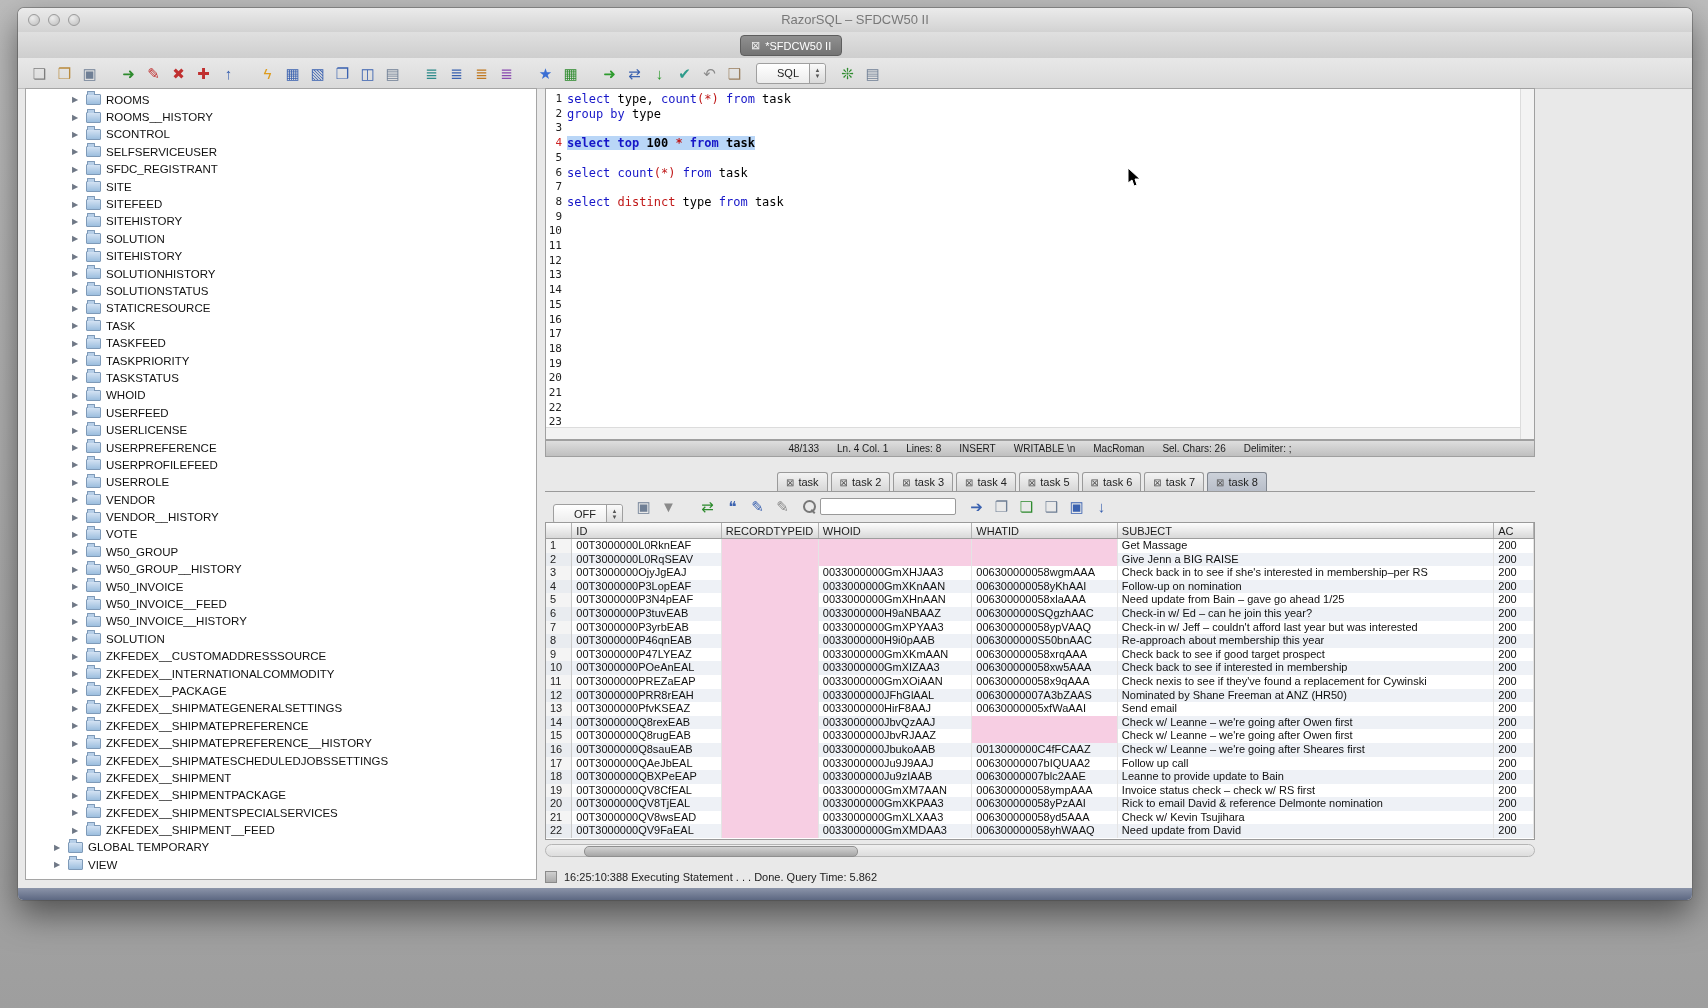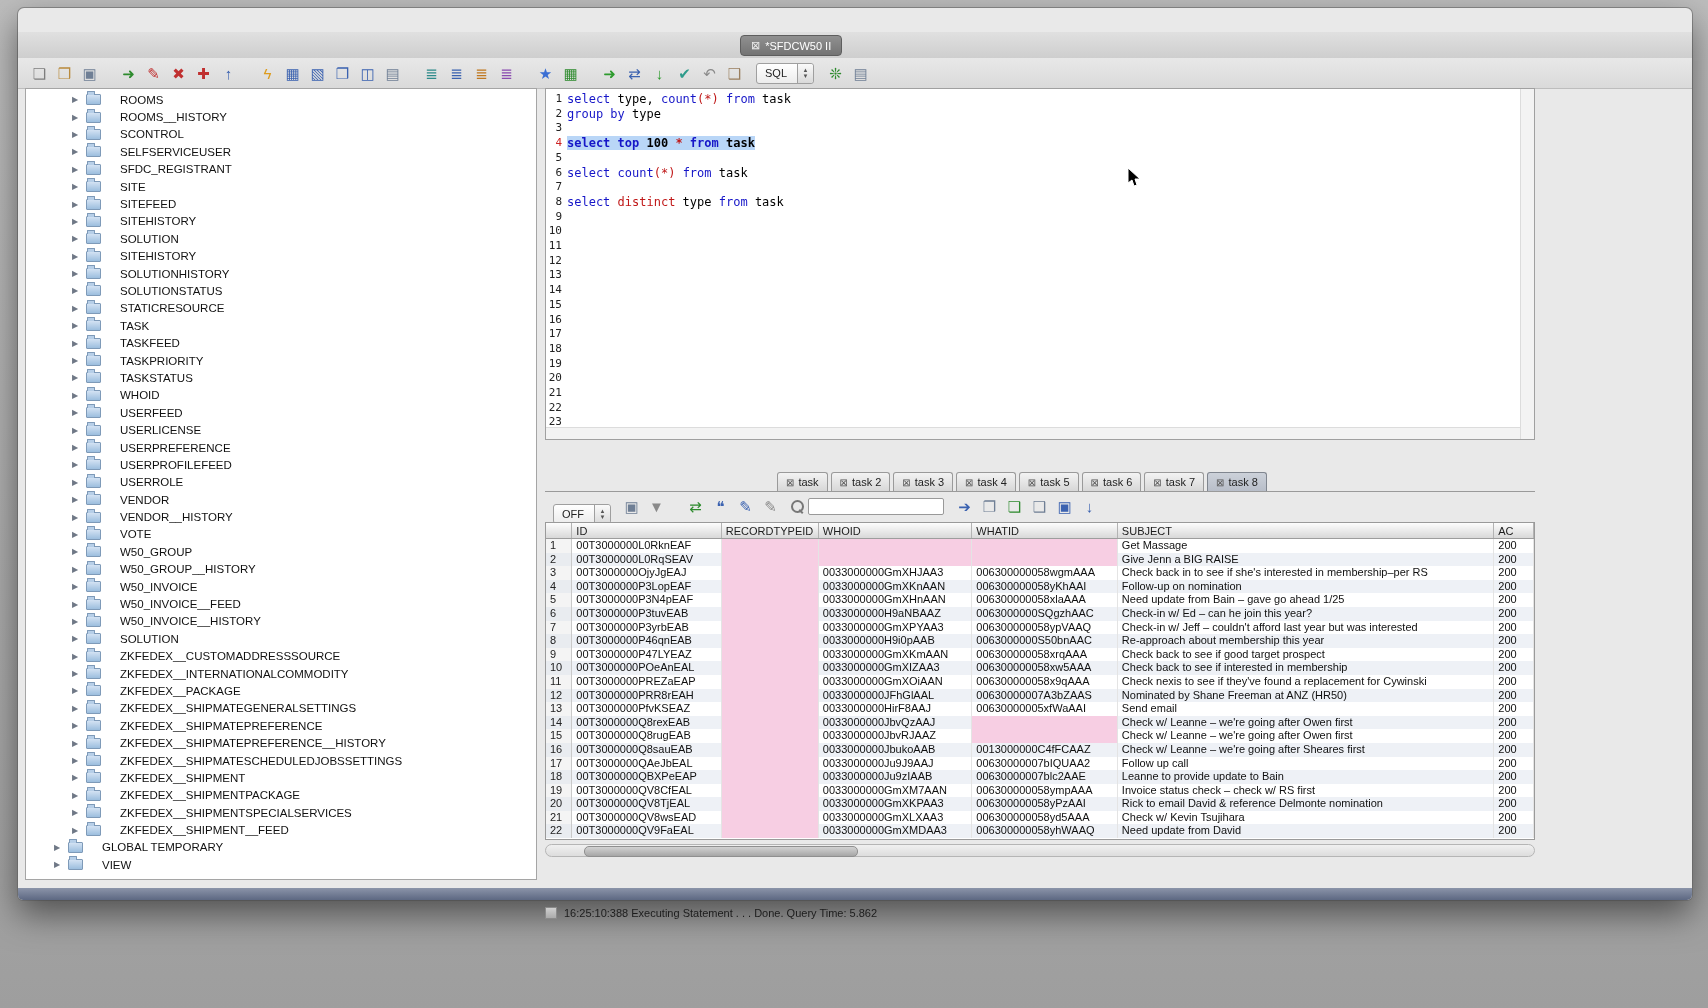--- a/index.html
+++ b/index.html
@@ -24,37 +24,37 @@
   .window-footer{position:absolute;left:0;right:0;bottom:0;height:12px;
                  background:linear-gradient(#8b94a9,#5d6882);border-radius:0 0 5px 5px;}
 
   
   .toolbar{position:absolute;top:50px;left:0;right:0;height:30px;background:linear-gradient(#e8e8e8,#dadada);
            border-bottom:1px solid #bdbdbd;display:flex;align-items:center;padding:0 10px;gap:2px;}
   .tb-btn{width:23px;height:22px;display:flex;align-items:center;justify-content:center;border-radius:3px;cursor:default;}
   .tb-glyph{font-size:15px;line-height:1;}
   .tb-sep{width:12px;height:20px;}
   .combo{height:19px;background:linear-gradient(#ffffff,#ececec);border:1px solid #9f9f9f;border-radius:3px;
-         display:flex;align-items:center;font-size:11px;color:#222;padding-left:8px;margin:0 8px;}
+         display:flex;align-items:center;font-size:11px;color:#222;padding-left:20px;margin:0 8px;}
   .combo .stepper{margin-left:10px;width:15px;height:19px;background:linear-gradient(#fafafa,#d9d9d9);
                   border-left:1px solid #9f9f9f;display:flex;flex-direction:column;align-items:center;
                   justify-content:center;font-size:6px;color:#555;line-height:6px;border-radius:0 3px 3px 0;}
 
   
   .treepane{position:absolute;left:7px;top:80px;width:512px;height:792px;background:#ffffff;
             border:1px solid #a5a5a5;box-sizing:border-box;overflow:hidden;padding-top:2px;}
   .tree-row{height:17.4px;display:flex;align-items:center;font-size:11.5px;color:#111;white-space:nowrap;}
   .tri{width:10px;font-size:8px;color:#6f7886;text-align:center;flex:0 0 auto;}
   .tree-row.lvl1 .tri{margin-left:44px;}
   .tree-row.lvl0 .tri{margin-left:26px;}
   .folder{flex:0 0 auto;width:15px;height:11px;margin-left:6px;position:relative;border-radius:1px;
           background:linear-gradient(#d3e2f3,#9cbede);border:1px solid #7e9ab8;box-sizing:border-box;}
   .folder::before{content:"";position:absolute;top:-4px;left:0px;width:6px;height:3px;
           background:#b7cfe8;border:1px solid #7e9ab8;border-bottom:none;border-radius:1px 1px 0 0;}
-  .tree-label{margin-left:19px;}
+  .tree-label{margin-left:5px;}
 
   
   .rightpane{position:absolute;left:527px;top:80px;width:990px;height:800px;}
 
   .editor{position:absolute;left:0;top:0;width:990px;height:352px;background:#fff;border:1px solid #a0a0a0;
           box-sizing:border-box;overflow:hidden;font-family:"DejaVu Sans Mono",monospace;font-size:12px;}
   .gutter{position:absolute;left:0;top:3px;width:16px;text-align:right;color:#222;font-size:11px;line-height:14.7px;}
   .gutter .red{color:#cc2222;}
   .code{position:absolute;left:21px;top:3px;right:16px;line-height:14.7px;white-space:pre;color:#000;}
   .tok-kw{color:#1616c8;}
@@ -96,31 +96,39 @@
   .grid td.pink, .grid tr.alt td.pink{background:#f7cee3;}
   .grid td.rownum{background:#f4f4f4;border-right:1px solid #c9c9c9;color:#222;}
   .grid tr.alt td.rownum{background:#e9ecf0;}
 
   .hscroll{position:absolute;left:0;top:756px;width:990px;height:13px;background:linear-gradient(#f0f0f0,#dddddd);
            border:1px solid #b5b5b5;border-radius:7px;box-sizing:border-box;}
   .hthumb{position:absolute;left:38px;top:1px;width:272px;height:9px;border-radius:5px;
           background:linear-gradient(#d2d2d2,#a6a6a6);border:1px solid #8f8f8f;}
 
   .bottom-status{position:absolute;left:0;top:780px;width:990px;height:18px;display:flex;align-items:center;
-                 font-size:11px;color:#1c1c1c;gap:7px;margin-top:36px;}
+                 font-size:11px;color:#1c1c1c;gap:7px;}
   .status-icon{width:10px;height:10px;background:linear-gradient(#cfcfcf,#ababab);border:1px solid #8a8a8a;flex:0 0 auto;}
 
   .cursor{position:absolute;left:1128px;top:168px;width:14px;height:20px;pointer-events:none;}
 </style>
 </head>
 <body>
 
 <div class="stage">
   <div class="window">
 
+    <div class="titlebar">
+      <div class="traffic">
+        <span class="light"></span>
+        <span class="light"></span>
+        <span class="light"></span>
+      </div>
+      <div class="win-title">RazorSQL – SFDCW50 II</div>
+    </div>
 
     <div class="tabrow">
       <div class="doc-tab">
         <span class="x">⊠</span>
         <span>*SFDCW50 II</span>
       </div>
     </div>
 
     <div class="toolbar">
       <span id="main-toolbar-icons-a" style="display:flex;align-items:center;gap:2px">
@@ -479,20 +487,21 @@
             <div>20</div>
             <div>21</div>
             <div>22</div>
             <div>23</div>
           </div>
         <div class="code" id="code"><div class="cl"><span class="tok-kw">select</span><span class="tok-pl"> type, </span><span class="tok-kw">count</span><span class="tok-rd">(*)</span><span class="tok-kw"> from</span><span class="tok-pl"> task</span></div><div class="cl"><span class="tok-kw">group by</span><span class="tok-pl"> type</span></div><div class="cl">&nbsp;</div><div class="cl"><span class="sel-bg"><span class="tok-kw">select</span><span class="tok-pl"> </span><span class="tok-kw">top</span><span class="tok-pl"> 100 </span><span class="tok-rd">*</span><span class="tok-kw"> from</span><span class="tok-pl"> task</span></span></div><div class="cl">&nbsp;</div><div class="cl"><span class="tok-kw">select</span><span class="tok-pl"> </span><span class="tok-kw">count</span><span class="tok-rd">(*)</span><span class="tok-kw"> from</span><span class="tok-pl"> task</span></div><div class="cl">&nbsp;</div><div class="cl"><span class="tok-kw">select</span><span class="tok-pl"> </span><span class="tok-rd">distinct</span><span class="tok-pl"> type </span><span class="tok-kw">from</span><span class="tok-pl"> task</span></div><div class="cl">&nbsp;</div><div class="cl">&nbsp;</div><div class="cl">&nbsp;</div><div class="cl">&nbsp;</div><div class="cl">&nbsp;</div><div class="cl">&nbsp;</div><div class="cl">&nbsp;</div><div class="cl">&nbsp;</div><div class="cl">&nbsp;</div><div class="cl">&nbsp;</div><div class="cl">&nbsp;</div><div class="cl">&nbsp;</div><div class="cl">&nbsp;</div><div class="cl">&nbsp;</div><div class="cl">&nbsp;</div></div>
         <div class="editor-hscroll"></div>
         <div class="editor-vscroll"></div>
       </div>
 
+      <div class="editor-statusbar" id="editor-statusbar"><span>48/133</span><span>Ln. 4 Col. 1</span><span>Lines: 8</span><span>INSERT</span><span>WRITABLE \n</span><span>MacRoman</span><span>Sel. Chars: 26</span><span>Delimiter: ;</span></div>
 
       <div class="rtabs" id="rtabs">
           <span class="rtab">
             <span class="rtab-x">⊠</span>
             <span>task</span>
           </span>
           <span class="rtab">
             <span class="rtab-x">⊠</span>
             <span>task 2</span>
           </span>

